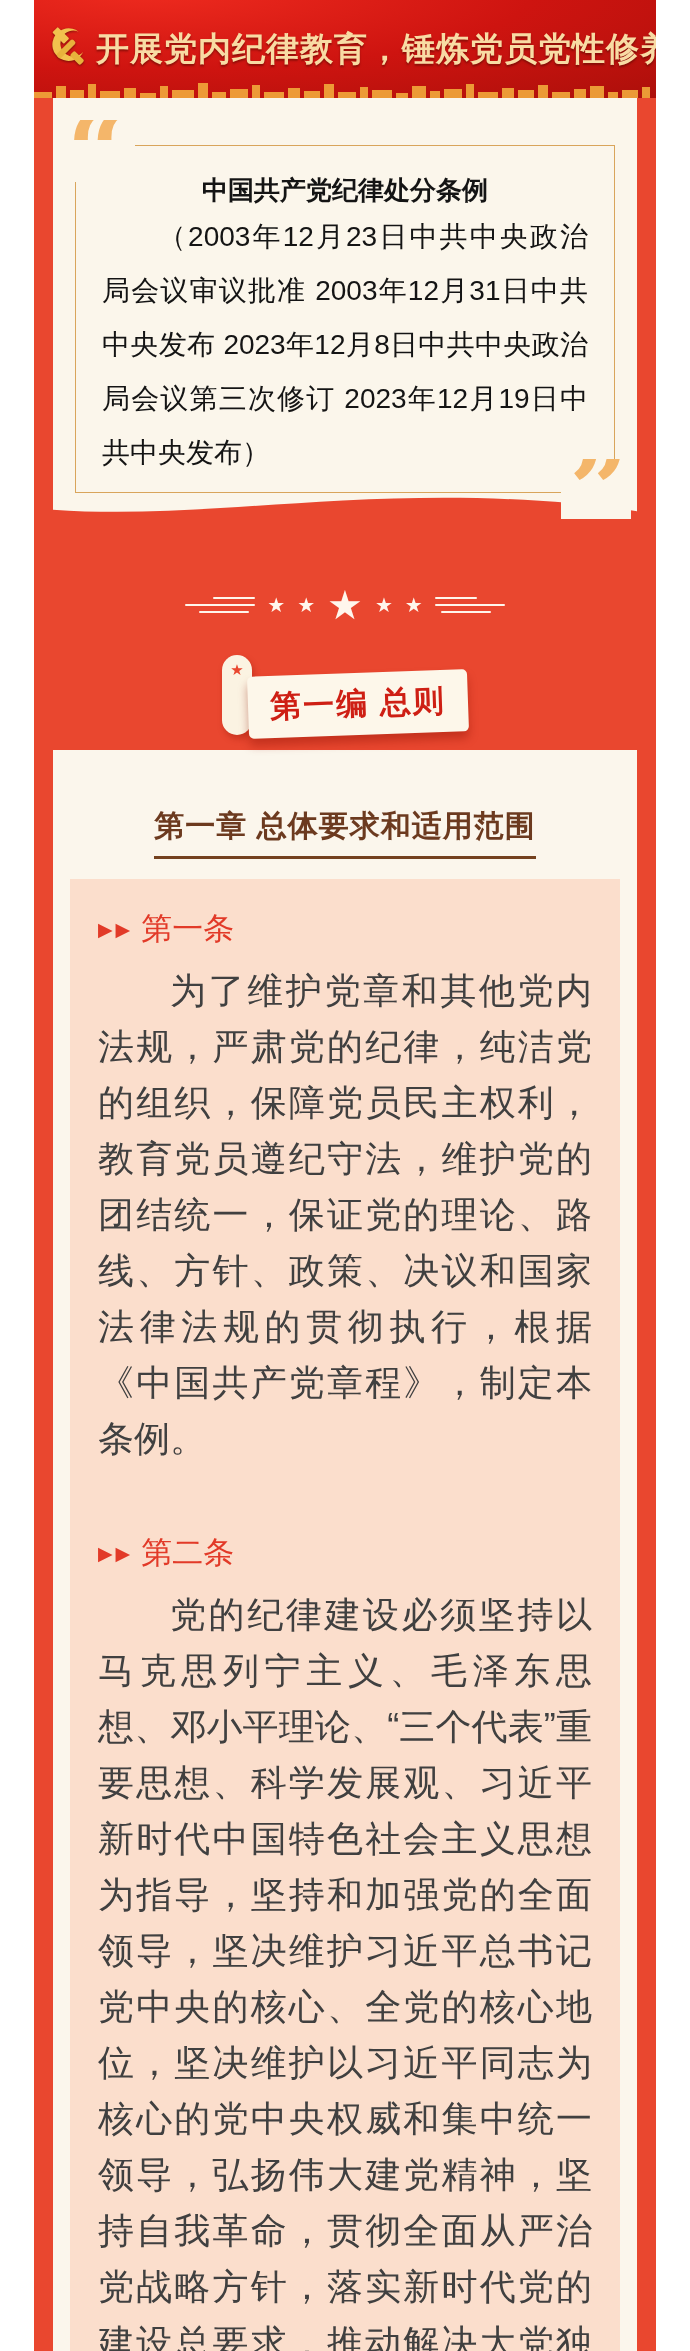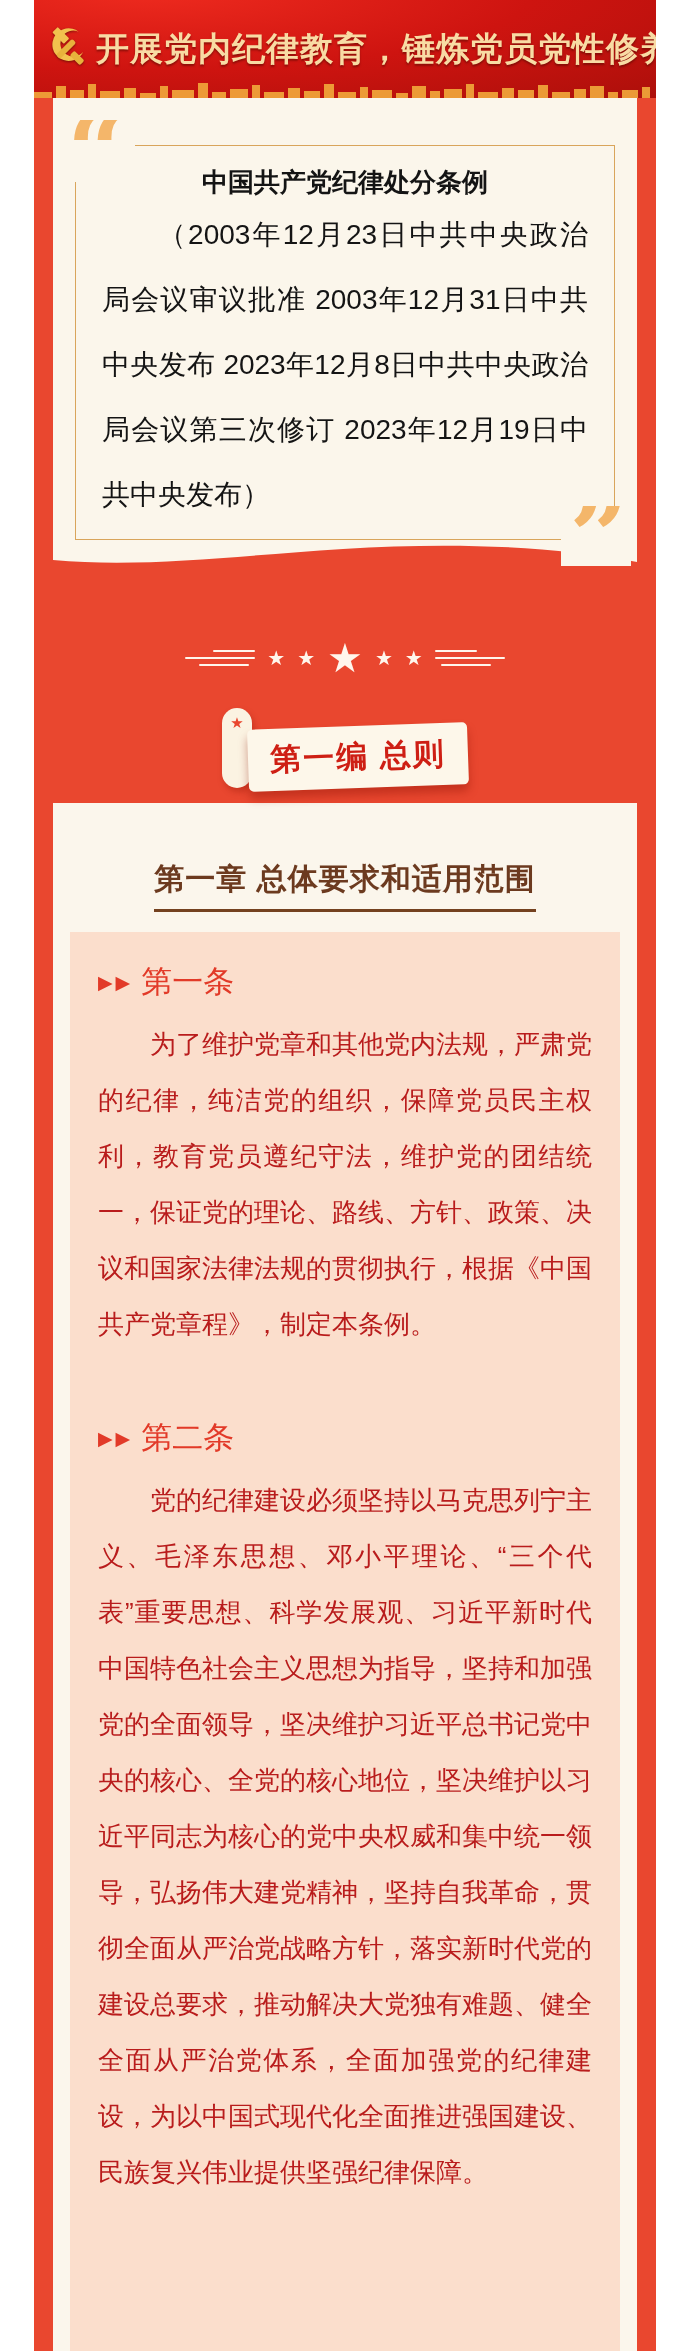--- a/index.html
+++ b/index.html
@@ -11,23 +11,23 @@
   .banner{height:98px;flex:0 0 98px;position:relative;display:flex;align-items:center;
     background:radial-gradient(130% 170% at 18% -10%, #EF2B1F 0%, #CE1410 48%, #A50E09 100%);
     padding-left:10px;box-sizing:border-box;overflow:hidden;}
   .emblem{flex:0 0 auto;margin:-6px 6px 0 0;filter:drop-shadow(0 1px 1px rgba(60,10,0,.6));}
   .banner-title{font-size:33px;font-weight:bold;color:#F8DBA4;letter-spacing:1px;white-space:nowrap;
     text-shadow:0 2px 2px rgba(90,10,0,.55);}
   .skyline{position:absolute;left:0;bottom:0;width:100%;height:20px;}
 
   
   .quote-card{margin:0 19px;background:#FBF6EB;position:relative;padding:47px 22px 0;box-sizing:border-box;}
-  .quote-inner{border:1px solid #D9A55B;padding:16px 26px 12px;}
+  .quote-inner{border:1px solid #D9A55B;padding:24px 26px 12px;}
   .quote-title{font-size:26px;line-height:40px;font-weight:bold;color:#141414;text-align:center;margin:0;}
-  .quote-body{font-size:28px;line-height:65px;color:#141414;text-align:justify;text-indent:2em;margin:0;}
+  .quote-body{font-size:28px;line-height:54px;color:#141414;text-align:justify;text-indent:2em;margin:0;}
   .open-quote,.close-quote{position:absolute;font-family:"DejaVu Serif","Liberation Serif",serif;font-weight:bold;
     color:#F4B66A;background:#FBF6EB;line-height:.62;}
   .open-quote{font-size:104px;top:22px;left:12px;padding:0 8px 0 2px;height:62px;overflow:hidden;}
   .close-quote{font-size:104px;bottom:-26px;right:6px;padding:0 2px 0 8px;height:60px;overflow:hidden;}
   .quote-wave{display:block;margin:0 19px;}
 
   
   .mid{flex:0 0 229px;height:229px;position:relative;}
   .star-divider{margin-top:62px;display:flex;align-items:center;justify-content:center;gap:12px;height:44px;}
   .star{color:#FFF6EC;font-size:20px;line-height:1;}
@@ -45,21 +45,21 @@
 
   
   .main-card{margin:0 19px;background:#FBF6EC;flex:1 1 auto;overflow:hidden;display:flex;flex-direction:column;align-items:center;}
   .chapter-title{margin-top:56px;font-size:30px;line-height:40px;font-weight:bold;color:#6C3A1F;
     border-bottom:3px solid #74411F;padding-bottom:10px;letter-spacing:1px;}
   .pink-box{align-self:stretch;flex:1 1 auto;margin:20px 17px 0;background:#FBDECC;
     padding:28px 28px 20px;box-sizing:border-box;}
   .article-head{display:flex;align-items:center;gap:8px;height:42px;}
   .article-marker{color:#E23A28;font-size:19px;letter-spacing:3px;line-height:1;padding-top:3px;}
   .article-label{color:#E23A28;font-size:31px;font-weight:normal;line-height:1;}
-  .article-text{margin:14px 0 0;font-size:26px;line-height:56px;color:#b91c1c;text-align:justify;text-indent:2em;}
+  .article-text{margin:14px 0 0;font-size:36px;line-height:56px;color:#404040;text-align:justify;text-indent:2em;}
   .article+.article{margin-top:64px;}
 </style>
 </head>
 <body>
 
 <div class="page">
   <div class="red-wrap">
 
     <div class="banner">
       <svg class="emblem" width="46" height="46" viewBox="0 0 48 48" aria-hidden="true">

